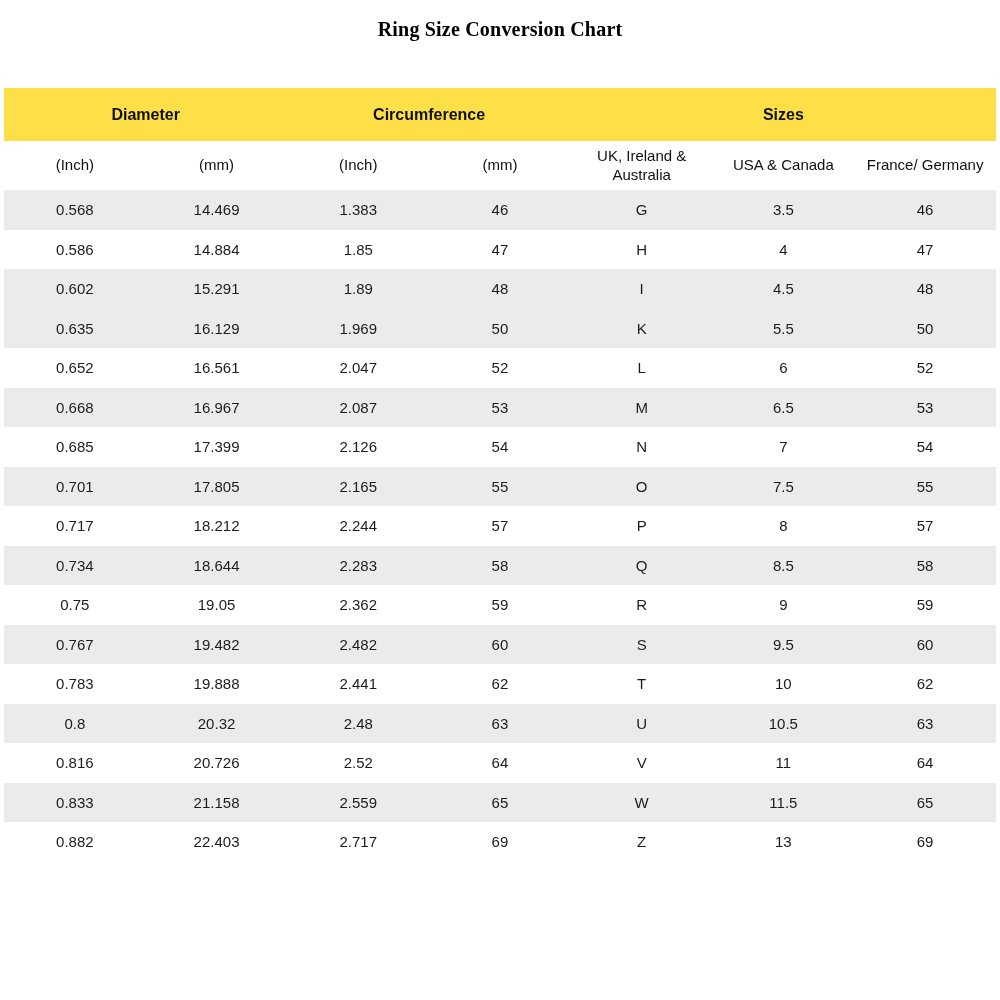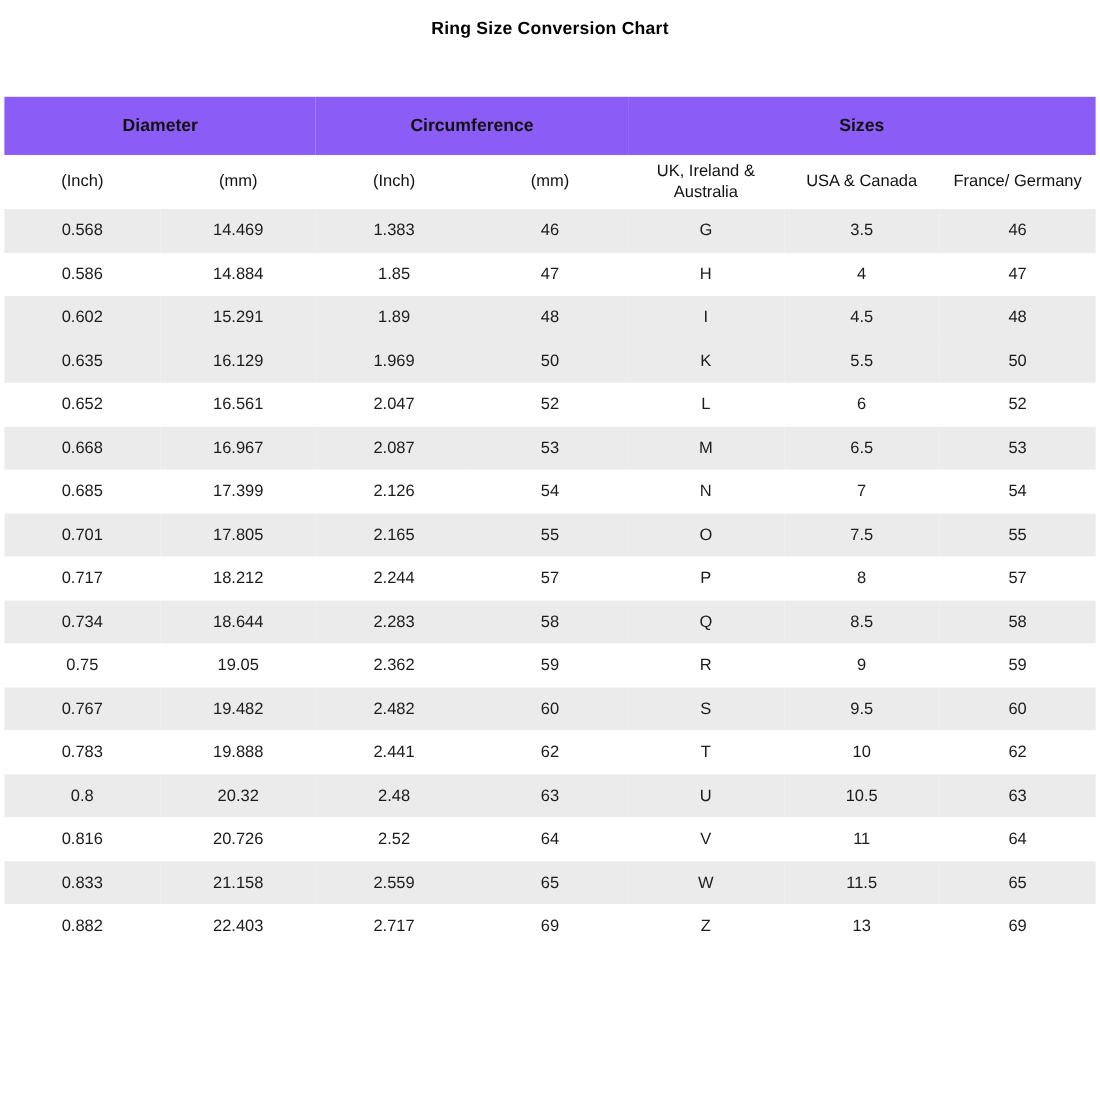--- a/index.html
+++ b/index.html
@@ -8,41 +8,42 @@
     background: #ffffff;
     width: 1000px;
     height: 1000px;
     font-family: "Liberation Sans", sans-serif;
   }
   .page-title {
     margin: 0;
     padding-top: 18px;
     height: 25px;
     text-align: center;
-    font-size: 16px;
+    font-size: 20px;
     font-weight: bold;
     color: #000000;
     letter-spacing: 0.2px;
+    font-family: Liberation Serif, serif;
   }
   table.ring-table {
     border-collapse: collapse;
     table-layout: fixed;
     width: 992px;
     margin: 45px auto 0 auto;
   }
   table.ring-table th,
   table.ring-table td {
     padding: 0 2px;
     text-align: center;
     vertical-align: middle;
     border: none;
   }
   tr.group-row th {
     height: 53px;
-    background: #8b5cf6;
+    background: #fde047;
     font-size: 16px;
     font-weight: bold;
     color: #111111;
   }
   tr.colhead-row th {
     height: 49px;
     background: #ffffff;
     font-size: 15px;
     font-weight: normal;
     color: #111111;

